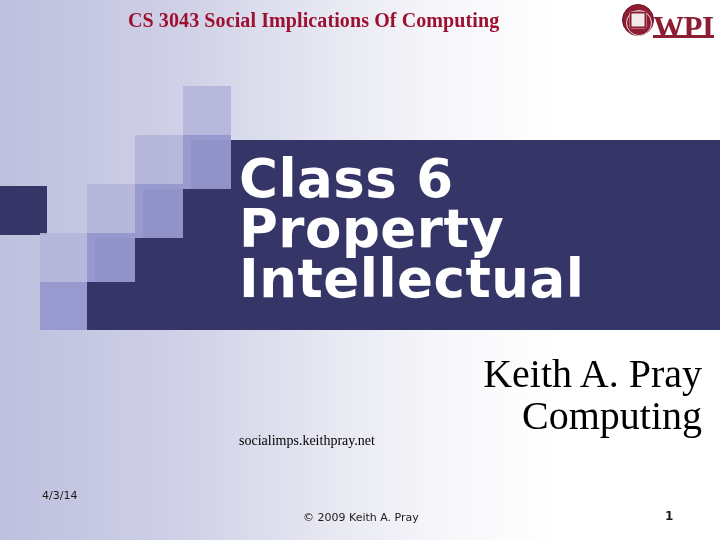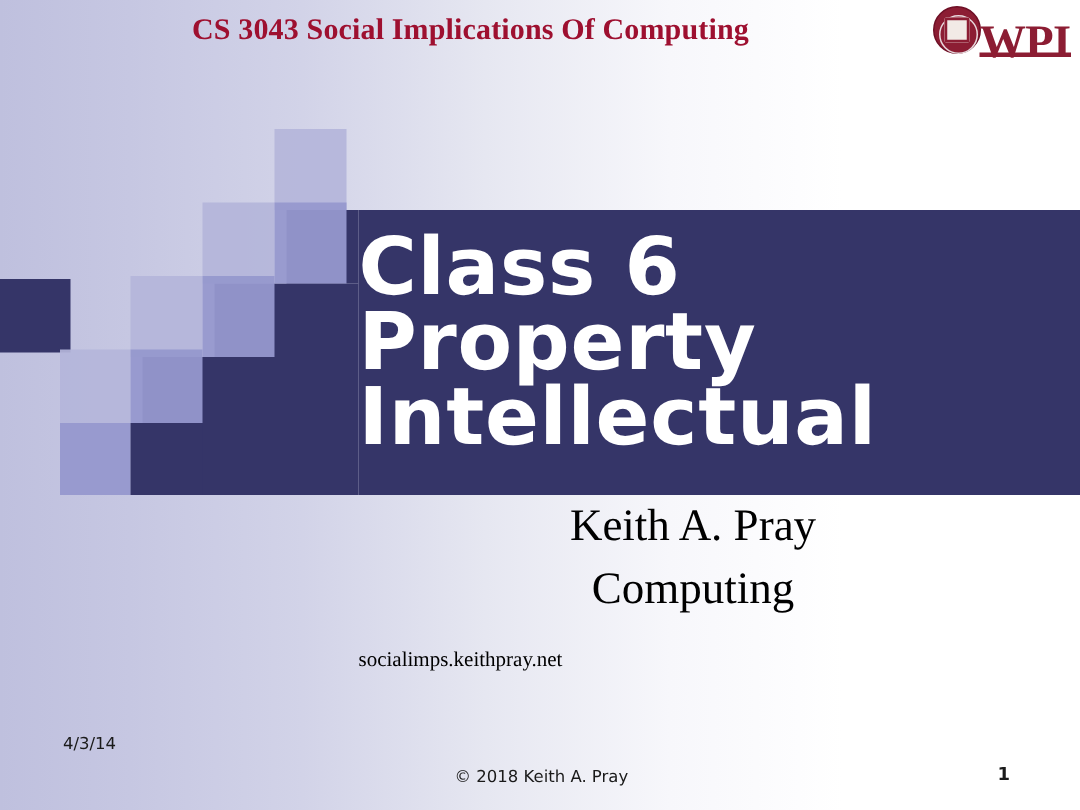--- a/index.html
+++ b/index.html
@@ -128,25 +128,25 @@
     font-size: 53px;
     line-height: 50px;
     letter-spacing: 0.5px;
   }
   #title .tline { display: block; }
 
   
   #presenter {
     position: absolute;
     right: 18px;
-    top: 330px;
+    top: 353px;
     width: 480px;
-    text-align: center;
-    font-family: "Liberation Serif", serif;
-    font-size: 30px;
+    text-align: right;
+    font-family: "Liberation Serif", serif;
+    font-size: 40px;
     line-height: 42px;
     color: #000000;
   }
   #presenter .sline { display: block; }
   #site {
     position: absolute;
     left: 239px;
     top: 433px;
     font-family: "Liberation Serif", serif;
     font-size: 14px;
@@ -205,16 +205,16 @@
     <span class="tline">Intellectual</span>
   </div>
 
   <div id="presenter">
     <span class="sline">Keith A. Pray</span>
     <span class="sline">Computing</span>
   </div>
   <div id="site">socialimps.keithpray.net</div>
 
   <div class="footer-text" id="footer-date">4/3/14</div>
-  <div class="footer-text" id="footer-copy">© 2018 Keith A. Pray</div>
+  <div class="footer-text" id="footer-copy">© 2009 Keith A. Pray</div>
   <div class="footer-text" id="footer-page">1</div>
 
 </div>
 
 </body></html>

